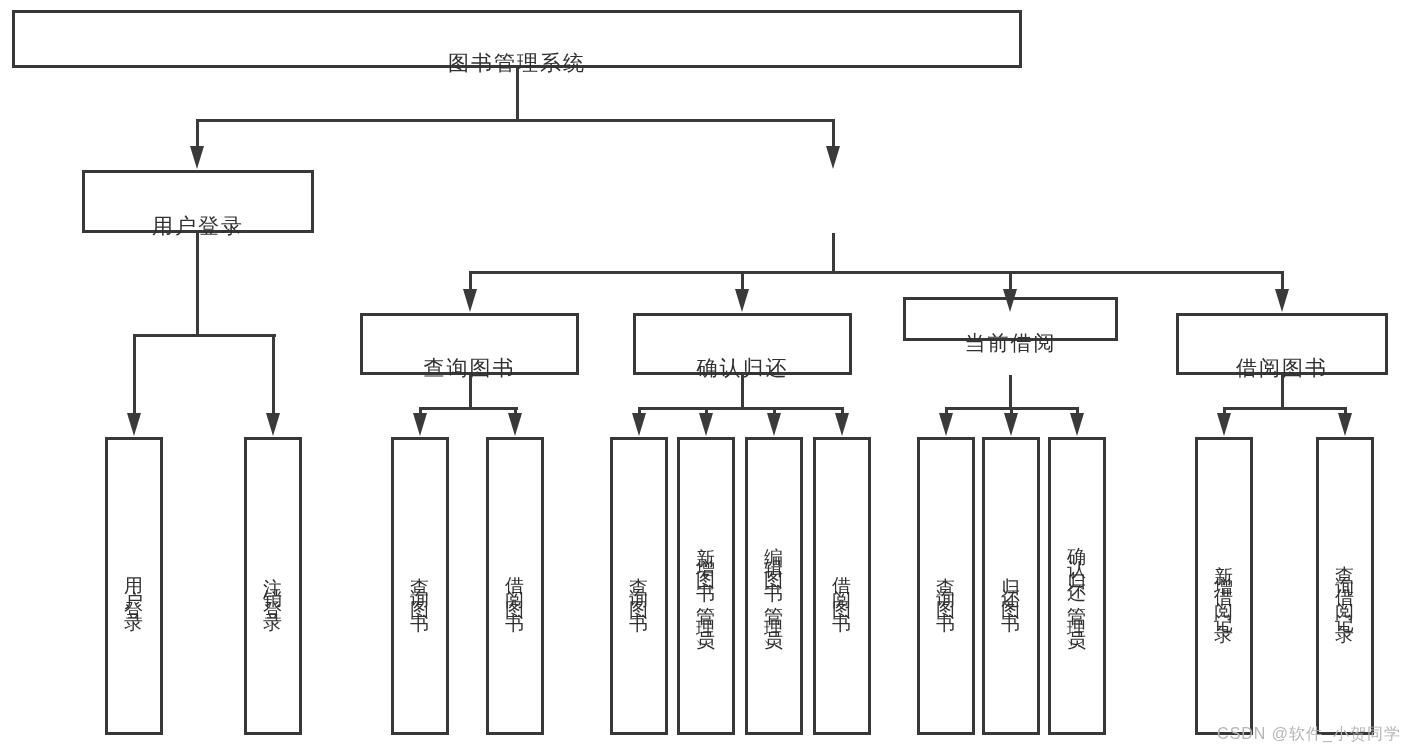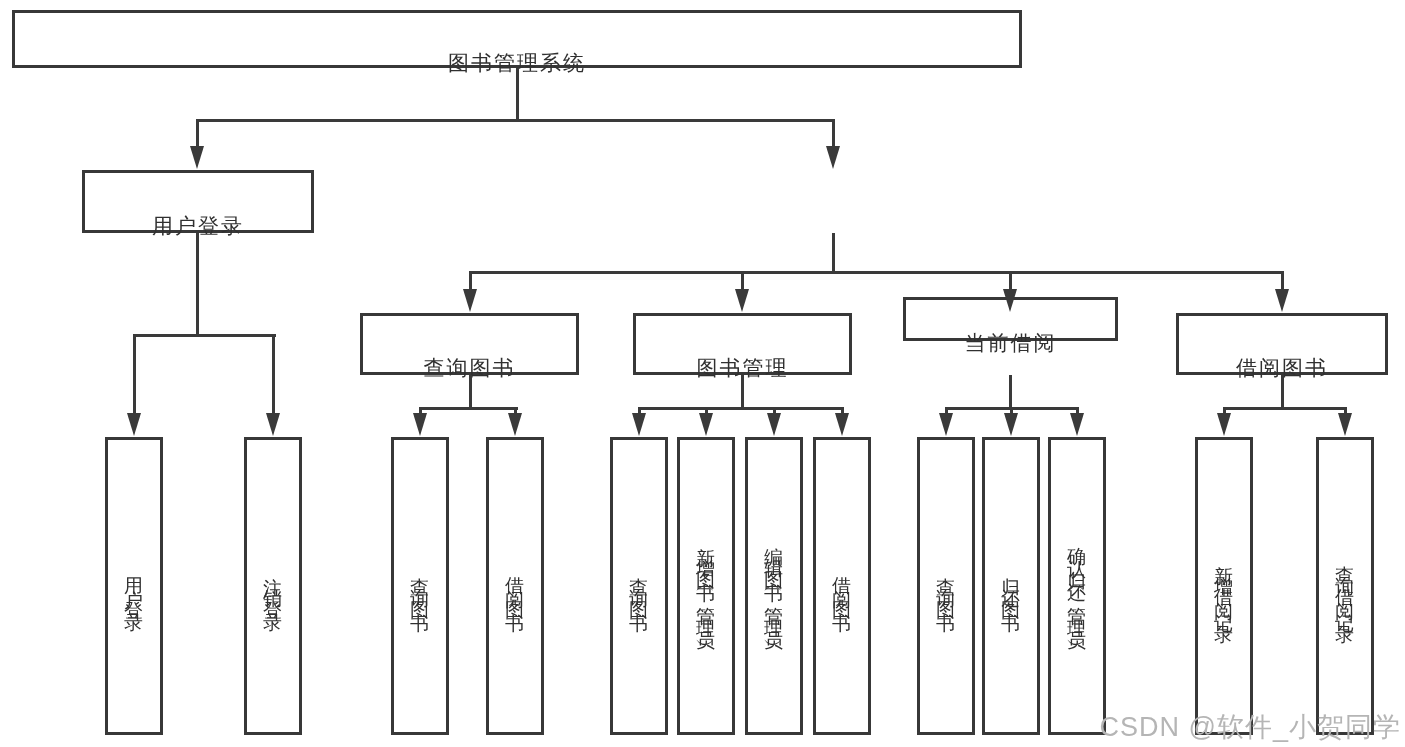--- a/index.html
+++ b/index.html
@@ -53,21 +53,21 @@
     width: 0;
     height: 0;
     border-left: 7px solid transparent;
     border-right: 7px solid transparent;
     border-top: 23px solid #3a3a3a;
   }
   .watermark {
     position: absolute;
     right: 4px;
     bottom: 2px;
-    font-size: 27px;
+    font-size: 16px;
     color: #b5b5b5;
     letter-spacing: 1px;
     z-index: 5;
     white-space: nowrap;
   }
 </style>
 </head>
 <body>
 
 <div class="stage">
@@ -77,21 +77,21 @@
   </div>
 
   <div class="box hbox" style="left:82px;top:170px;width:232px;height:63px">
     <span>用户登录</span>
   </div>
 
   <div class="box hbox" style="left:360px;top:313px;width:219px;height:62px">
     <span>查询图书</span>
   </div>
   <div class="box hbox" style="left:633px;top:313px;width:219px;height:62px">
-    <span>图书管理</span>
+    <span>确认归还</span>
   </div>
   <div class="box hbox" style="left:903px;top:297px;width:215px;height:44px">
     <span>当前借阅</span>
   </div>
   <div class="box hbox" style="left:1176px;top:313px;width:212px;height:62px">
     <span>借阅图书</span>
   </div>
 
   <div class="box vbox" style="left:105px;top:437px;width:58px;height:298px">
     <span>用户登录</span>

